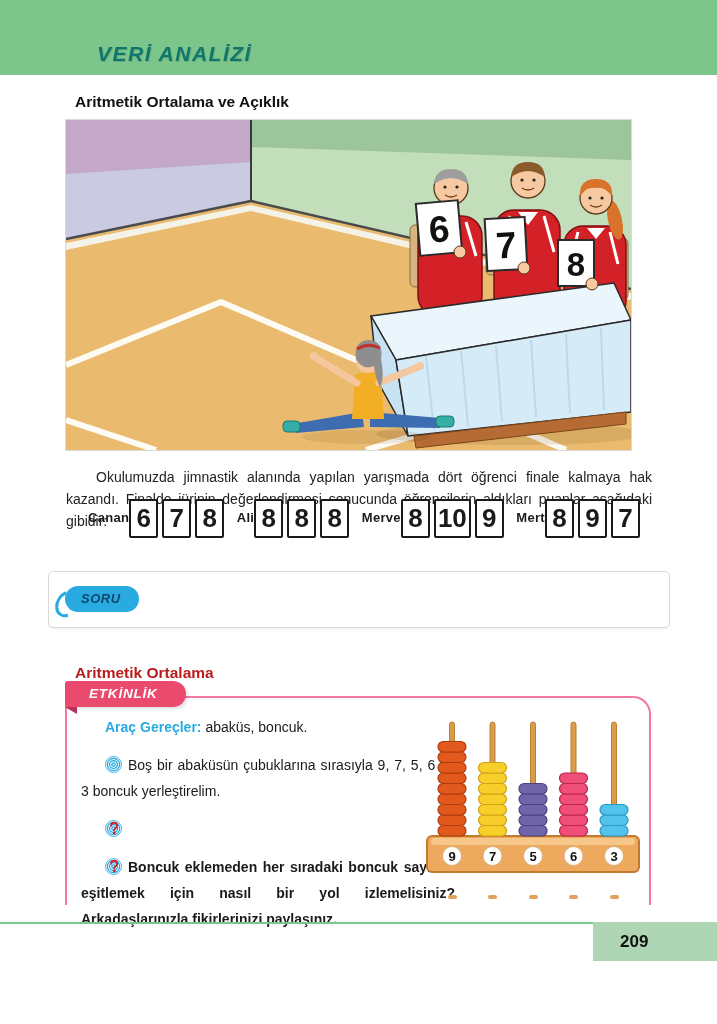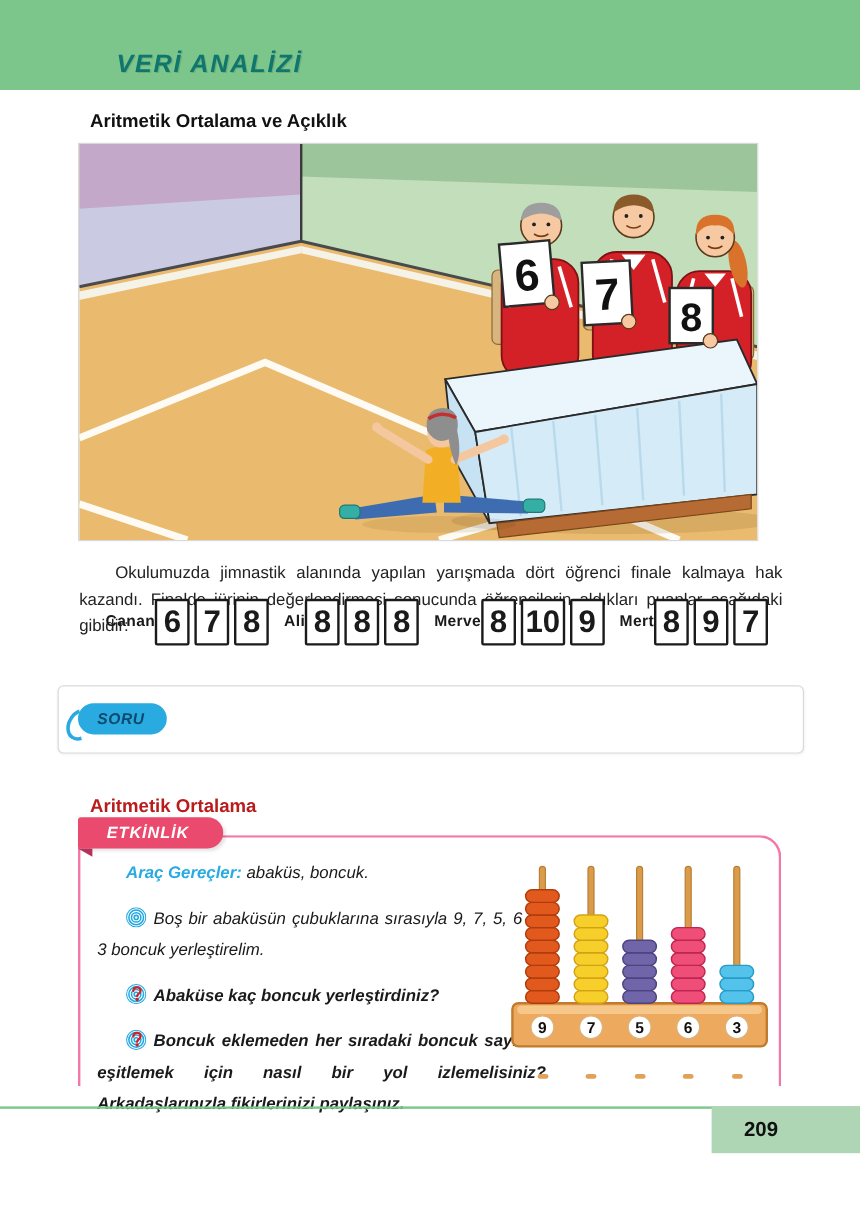--- a/index.html
+++ b/index.html
@@ -62,21 +62,21 @@
   }
   .etkinlik-badge::after{
     content:'';position:absolute;left:0;bottom:-7px;width:0;height:0;
     border-right:12px solid #b5305a;border-bottom:7px solid transparent;
   }
   .activity-box{
     position:absolute;left:65px;top:696px;width:586px;height:209px;box-sizing:border-box;
     border:2px solid #f478a7;border-bottom:none;border-radius:10px 18px 0 0;background:#fff;
   }
   .activity-content{position:absolute;left:14px;top:16px;width:374px;font-size:14px;line-height:26px;text-align:justify;}
-  .activity-content p{margin:0 0 12px 0;text-indent:24px;font-style:italic;}
+  .activity-content p{margin:0 0 12px 0;text-indent:24px;}
   .materials-label{color:#29abe2;font-weight:bold;}
   .bold-q{font-weight:bold;}
   .bullet-svg{display:inline-block;width:17px;height:17px;vertical-align:-3px;margin-right:6px;}
   .abacus{position:absolute;left:358px;top:16px;width:222px;height:168px;}
   .cutoff-rods{position:absolute;left:425px;top:895px;width:222px;height:6px;}
   .cutoff-rods span{position:absolute;top:0;width:9px;height:4px;border-radius:2px;background:#e2a159;}
 
   
   .bottom-line{position:absolute;left:0;top:922px;width:717px;height:2px;background:#7cc68c;}
   .page-num-box{position:absolute;left:593px;top:922px;width:124px;height:39px;background:#aed6b4;}
@@ -246,21 +246,21 @@
           <circle cx="10" cy="10" r="7.2" fill="none" stroke="#1fa7e0" stroke-width="1.5"></circle>
           <circle cx="10" cy="10" r="9.4" fill="none" stroke="#1fa7e0" stroke-width="1"></circle>
         </svg><span>Boş bir abaküsün çubuklarına sırasıyla 9, 7, 5, 6 ve 3 boncuk yerleştirelim.</span></p>
     <p class="bold-q"><svg class="bullet-svg" viewBox="0 0 20 20">
           <circle cx="10" cy="10" r="2" fill="none" stroke="#1fa7e0" stroke-width="1.5"></circle>
           <circle cx="10" cy="10" r="4.6" fill="none" stroke="#1fa7e0" stroke-width="1.5"></circle>
           <circle cx="10" cy="10" r="7.2" fill="none" stroke="#1fa7e0" stroke-width="1.5"></circle>
           <circle cx="10" cy="10" r="9.4" fill="none" stroke="#1fa7e0" stroke-width="1"></circle>
           <path d="M7.2,6.8 C7.2,4.4 8.8,3.2 10.8,3.2 C13,3.2 14.3,4.7 14.3,6.6 C14.3,8.4 13.2,9.2 12.1,9.9 C11.3,10.4 11,10.9 10.9,11.9" fill="none" stroke="#d42127" stroke-width="2.2" stroke-linecap="round"></path>
           <circle cx="10.9" cy="15.2" r="1.7" fill="#d42127"></circle>
-        </svg><span>Abaküse kaç boncuk yerleştirdiniz?</span></p>
+        </svg></p>
     <p class="bold-q"><svg class="bullet-svg" viewBox="0 0 20 20">
           <circle cx="10" cy="10" r="2" fill="none" stroke="#1fa7e0" stroke-width="1.5"></circle>
           <circle cx="10" cy="10" r="4.6" fill="none" stroke="#1fa7e0" stroke-width="1.5"></circle>
           <circle cx="10" cy="10" r="7.2" fill="none" stroke="#1fa7e0" stroke-width="1.5"></circle>
           <circle cx="10" cy="10" r="9.4" fill="none" stroke="#1fa7e0" stroke-width="1"></circle>
           <path d="M7.2,6.8 C7.2,4.4 8.8,3.2 10.8,3.2 C13,3.2 14.3,4.7 14.3,6.6 C14.3,8.4 13.2,9.2 12.1,9.9 C11.3,10.4 11,10.9 10.9,11.9" fill="none" stroke="#d42127" stroke-width="2.2" stroke-linecap="round"></path>
           <circle cx="10.9" cy="15.2" r="1.7" fill="#d42127"></circle>
         </svg><span>Boncuk eklemeden her sıradaki boncuk sayısını eşitlemek için nasıl bir yol izlemelisiniz? Arkadaşlarınızla fikirlerinizi paylaşınız.</span></p>
   </div>
   <svg class="abacus" viewBox="0 0 222 168">

